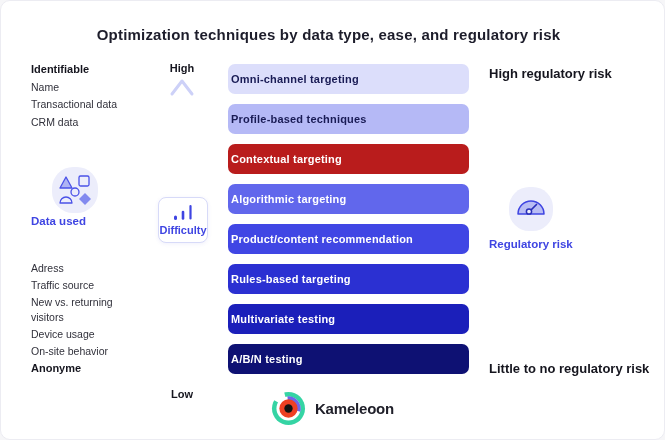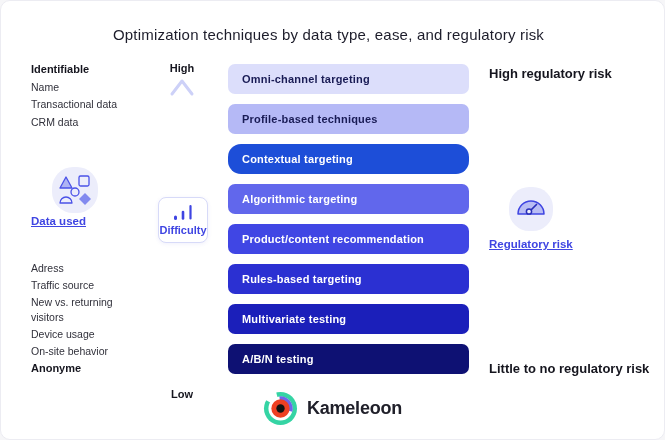--- a/index.html
+++ b/index.html
@@ -12,38 +12,38 @@
     background: #ffffff;
     border: 1px solid #ececf2;
     border-radius: 10px;
     overflow: hidden;
     margin: 0 auto;
   }
 
   .title {
     position: absolute; top: 25px; left: 0; right: 8px;
     text-align: center;
-    font-size: 15px; font-weight: 400; letter-spacing: .2px;
+    font-size: 15px; font-weight: 700; letter-spacing: .2px;
     color: #1d1d2b;
   }
 
   
   .left-top { position: absolute; left: 30px; top: 60px; width: 130px;
     font-size: 10.5px; color: #31313b; line-height: 17.5px; }
   .left-top .hdr { font-weight: 700; color: #15151e; font-size: 11px; }
 
   .blob {
     position: absolute; border-radius: 46%;
     background: #ecedfb;
   }
   .blob.data-used { left: 51px; top: 166px; width: 46px; height: 46px; }
   .blob.gauge { left: 508px; top: 186px; width: 44px; height: 44px; }
 
   .accent-label {
-    position: absolute; font-size: 11.5px; font-weight: 700; color: #3f45e2; text-decoration: underline;
+    position: absolute; font-size: 11.5px; font-weight: 700; color: #3f45e2;
   }
   .accent-label.data-used { left: 30px; top: 214px; }
   .accent-label.regulatory { left: 488px; top: 237px; }
 
   .left-bottom { position: absolute; left: 30px; top: 260px; width: 102px;
     font-size: 10.5px; color: #31313b; }
   .left-bottom .item { line-height: 15px; margin-bottom: 2px; }
   .left-bottom .hdr { font-weight: 700; color: #15151e; font-size: 11px; line-height: 15px; }
 
   
@@ -60,35 +60,35 @@
     box-shadow: 0 1px 4px rgba(60,66,200,.08);
     display: flex; flex-direction: column; align-items: center; justify-content: center;
     gap: 3px;
   }
   .difficulty-box .lbl { font-size: 11px; font-weight: 700; color: #3f45e2; }
 
   
   .bars { position: absolute; left: 227px; top: 63px; width: 241px; }
   .bar {
     height: 30px; border-radius: 7px; margin-bottom: 10px;
-    display: flex; align-items: center; padding-left: 14px;
+    display: flex; align-items: center; padding-left: 3px;
     font-size: 11px; font-weight: 700; letter-spacing: .2px;
   }
 
   
   .risk-label { position: absolute; left: 488px; font-size: 13px; font-weight: 700; color: #15151e; }
   .risk-label.high { top: 65px; }
   .risk-label.low  { top: 360px; }
 
   
   .footer {
     position: absolute; left: 0; right: 0; top: 390px;
     display: flex; align-items: center; justify-content: center; gap: 9px;
   }
-  .brand-name { font-size: 18px; font-weight: 800; color: #20202a; letter-spacing: -.2px; }
+  .brand-name { font-size: 15px; font-weight: 800; color: #20202a; letter-spacing: -.2px; }
 
   .icon-wrap { display: flex; align-items: center; justify-content: center; width: 100%; height: 100%; }
 </style>
 </head>
 <body>
 
 <div class="canvas">
 
   <div class="title">Optimization techniques by data type, ease, and regulatory risk</div>
 
@@ -147,21 +147,21 @@
 
   <div class="axis-label low">Low</div>
 
   <div class="bars">
     <div class="bar" style="background: rgb(220, 222, 251); color: rgb(25, 27, 85);">
         <span>Omni-channel targeting</span>
       </div>
     <div class="bar" style="background: rgb(181, 185, 246); color: rgb(25, 27, 85);">
         <span>Profile-based techniques</span>
       </div>
-    <div class="bar" style="background: #1d4ed8; color: rgb(255, 255, 255); border-radius: 13px;">
+    <div class="bar" style="background: #b91c1c; color: rgb(255, 255, 255);">
         <span>Contextual targeting</span>
       </div>
     <div class="bar" style="background: rgb(97, 103, 236); color: rgb(255, 255, 255);">
         <span>Algorithmic targeting</span>
       </div>
     <div class="bar" style="background: rgb(64, 70, 228); color: rgb(255, 255, 255);">
         <span>Product/content recommendation</span>
       </div>
     <div class="bar" style="background: rgb(43, 48, 210); color: rgb(255, 255, 255);">
         <span>Rules-based targeting</span>

